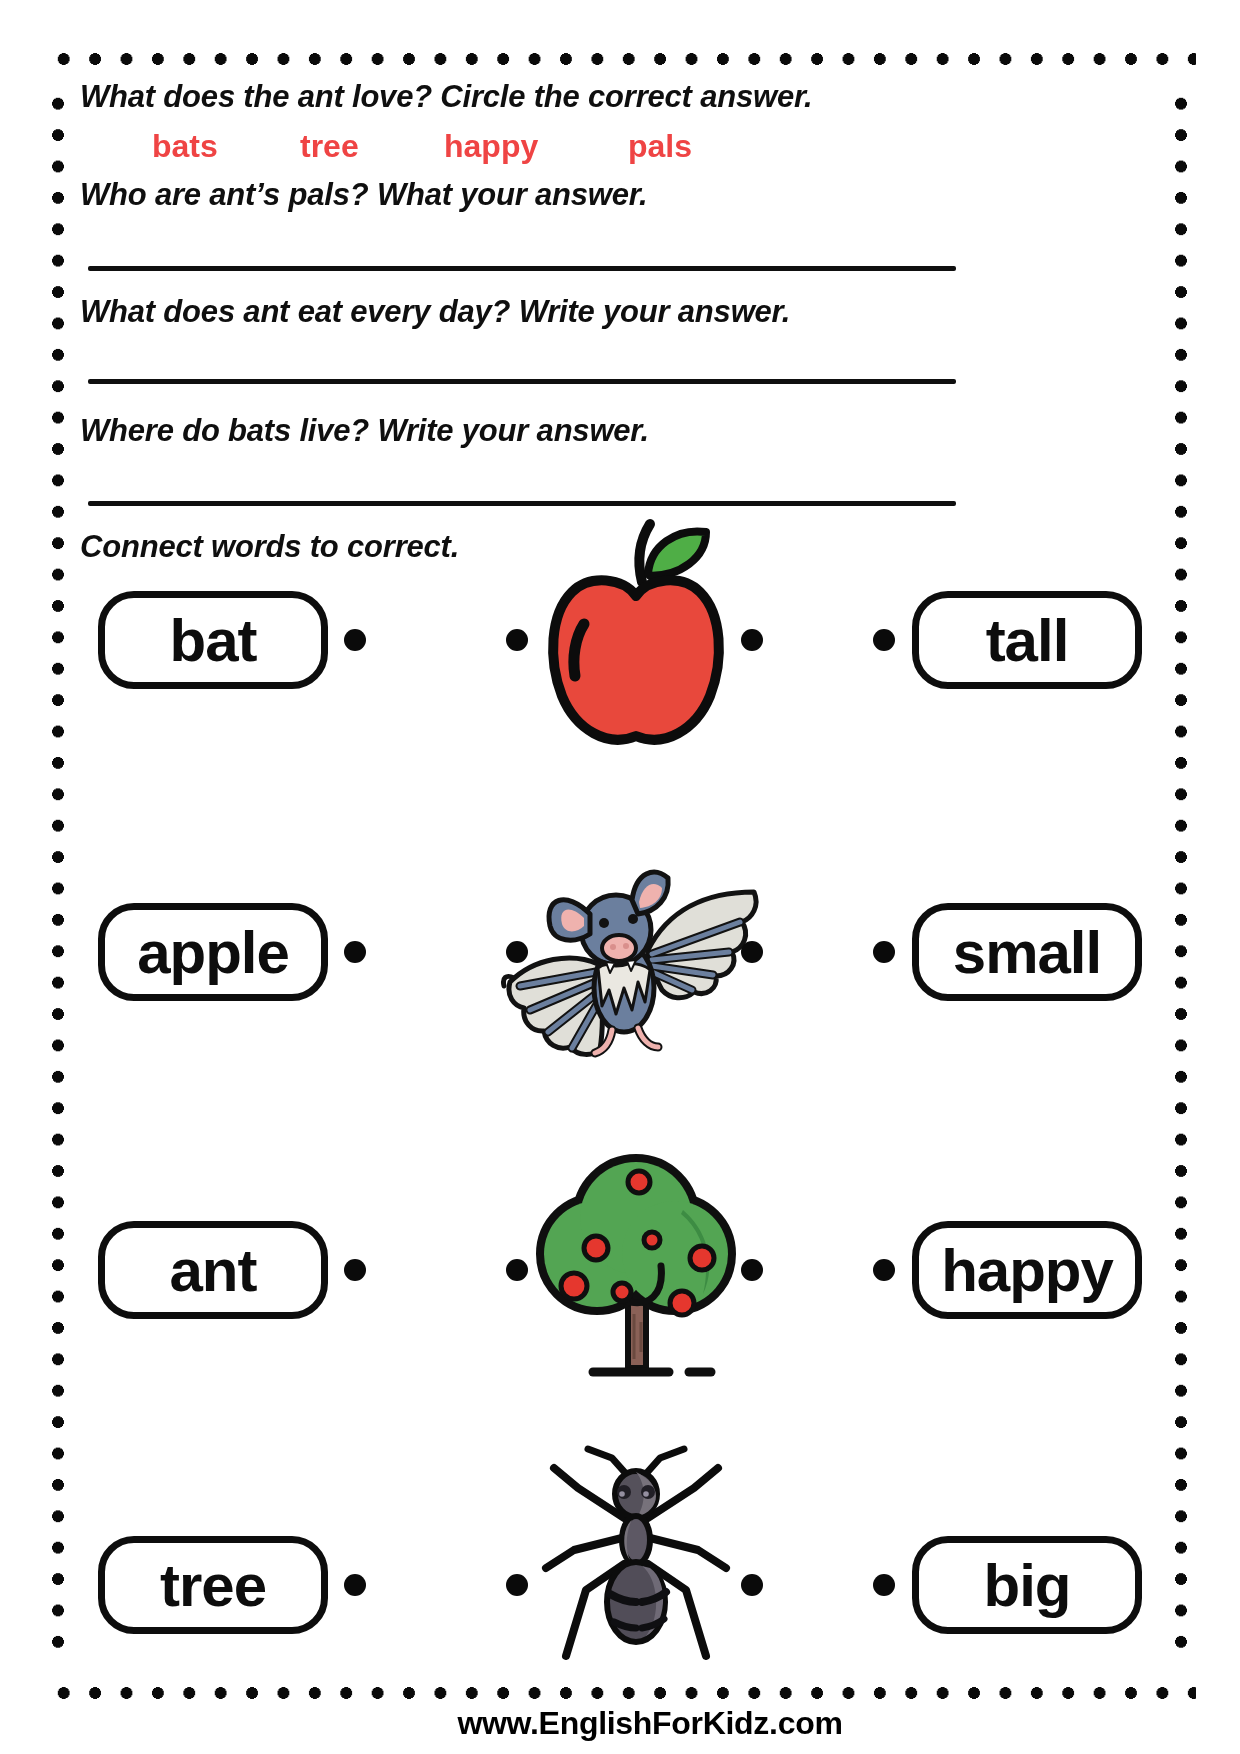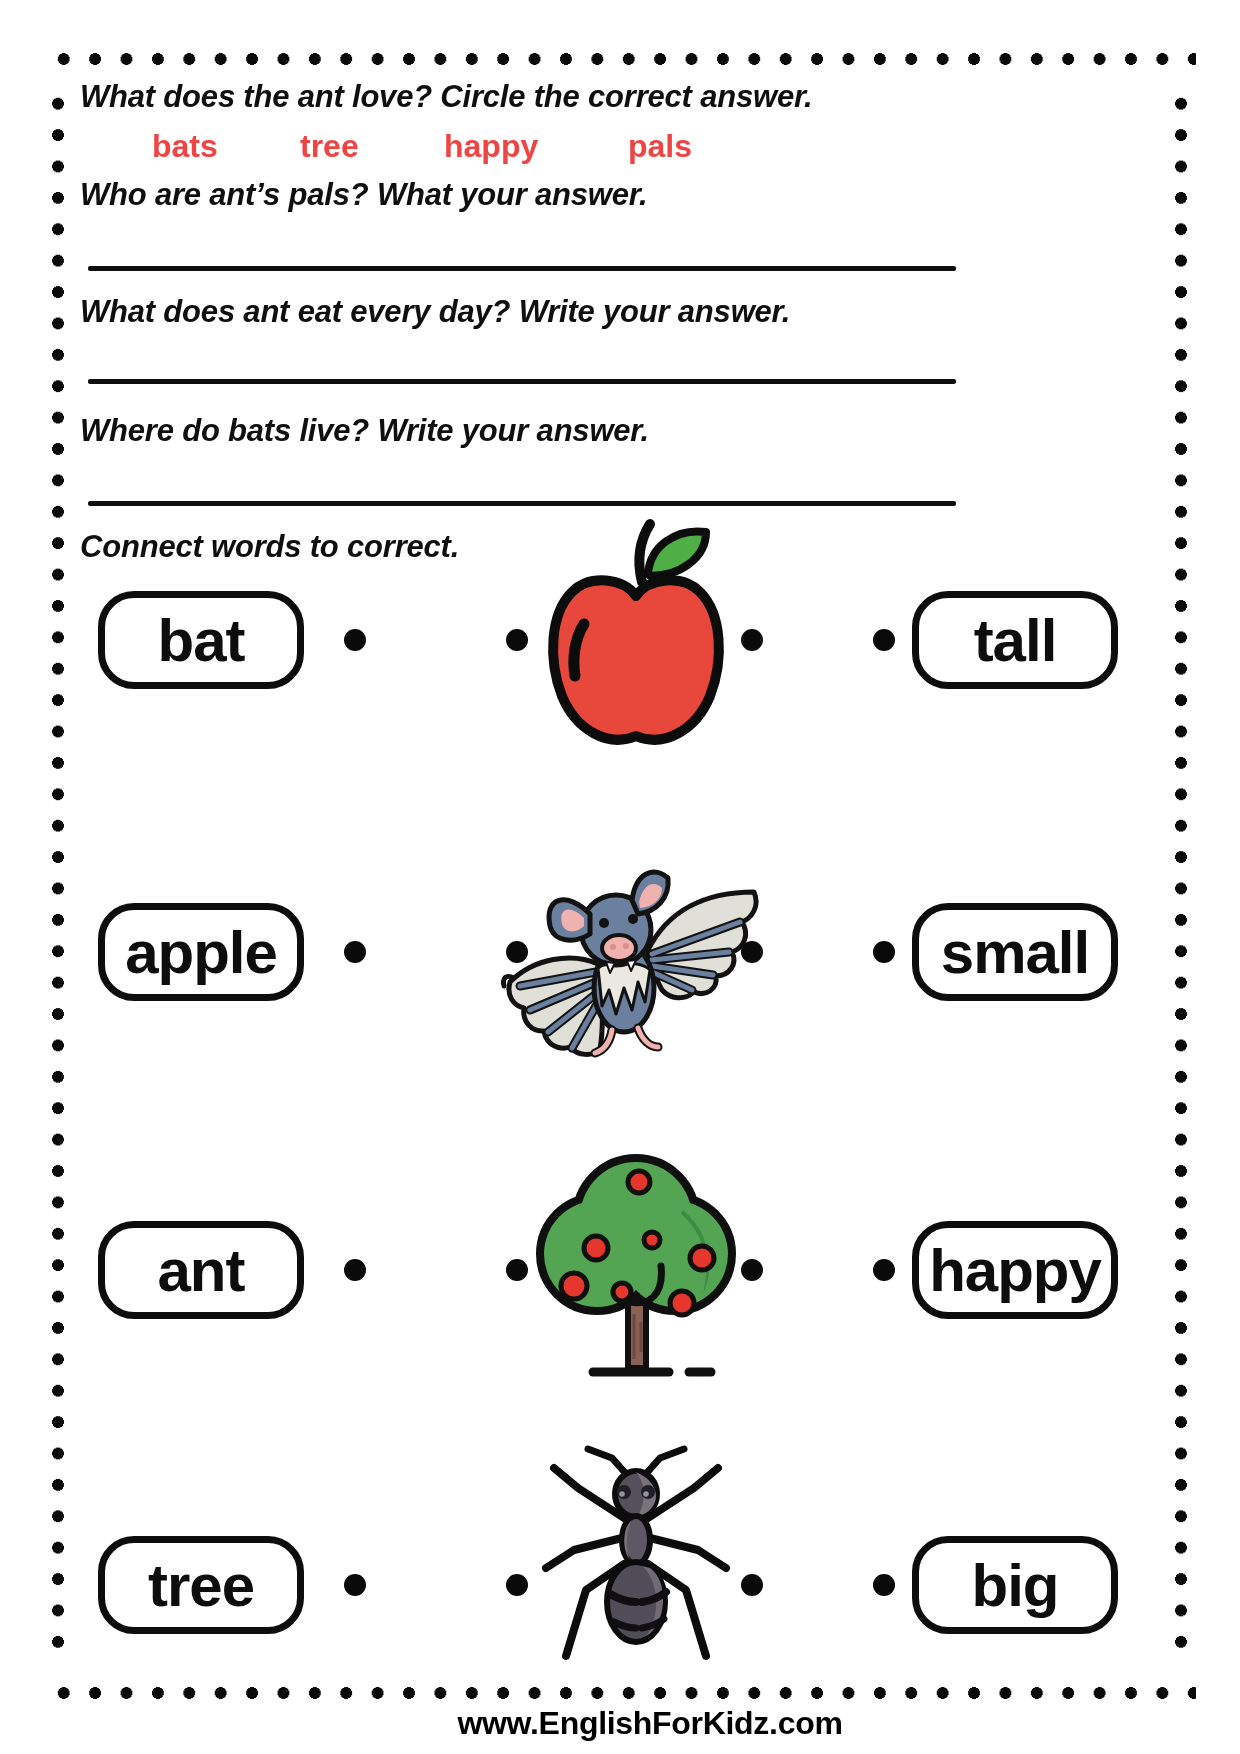--- a/index.html
+++ b/index.html
@@ -29,21 +29,21 @@
     letter-spacing:-0.2px;color:#0f0f0f;white-space:nowrap;
   }
   .opt{
     position:absolute;top:127px;font-weight:bold;font-size:32px;line-height:38px;
     color:#ef4444;font-style:normal;
   }
   .ans-line{
     position:absolute;left:88px;width:868px;height:5px;background:#0f0f0f;border-radius:2px;
   }
   .wordbox{
-    position:absolute;width:206px;height:98px;box-sizing:border-box;
+    position:absolute;width:230px;height:98px;box-sizing:border-box;
     border:7px solid #0d0d0d;border-radius:36px;background:#fff;
     display:flex;align-items:center;justify-content:center;
     font-weight:bold;font-size:60px;letter-spacing:-1px;color:#0d0d0d;
   }
   .cdot{
     position:absolute;width:22px;height:22px;border-radius:50%;background:#0a0a0a;
   }
   .imgwrap{position:absolute;}
   .footer{
     position:absolute;top:1705px;left:0;width:100%;text-align:center;

